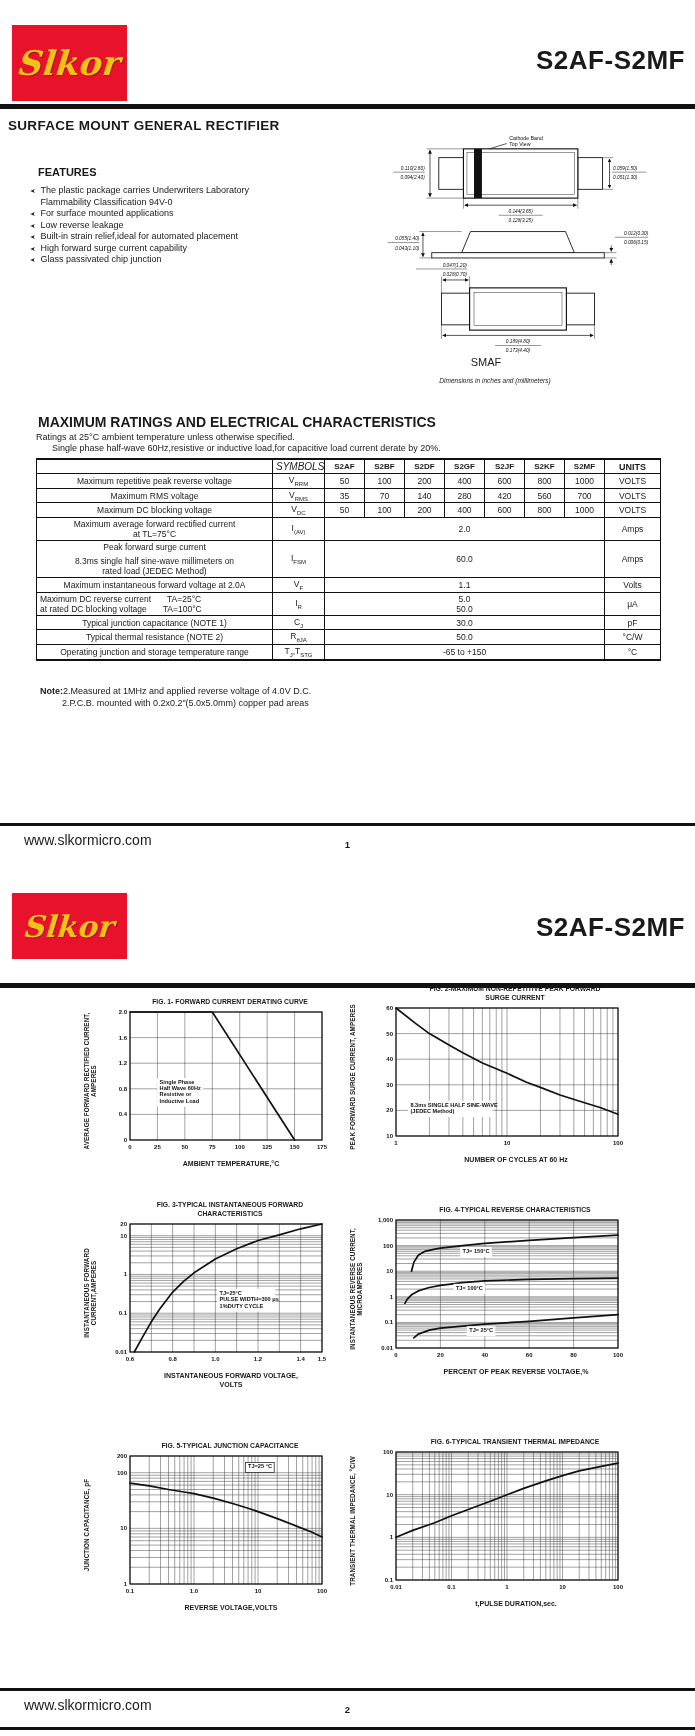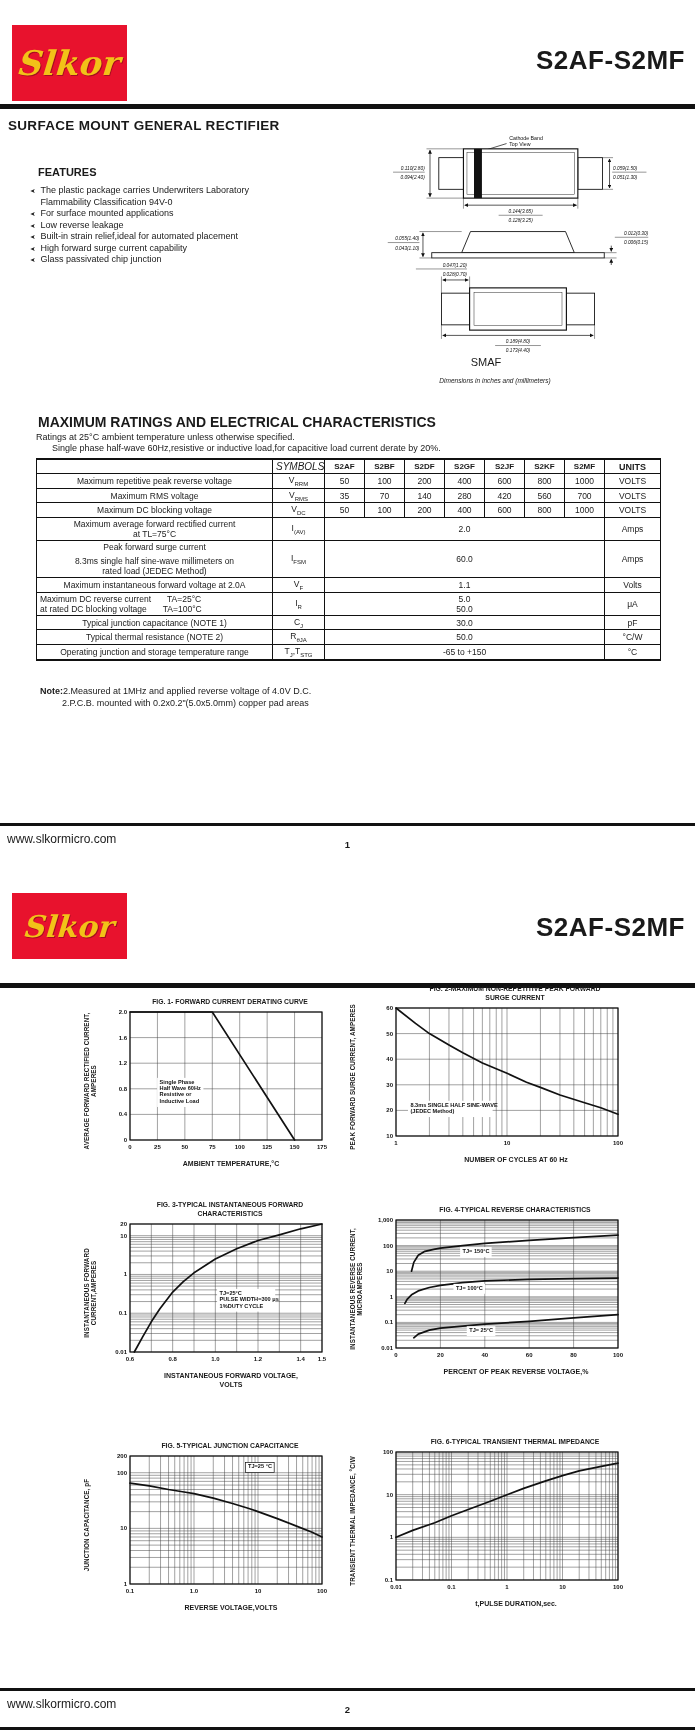--- a/index.html
+++ b/index.html
@@ -28,21 +28,21 @@
   th.sym-h{font-style:italic;font-weight:normal;font-size:10px;text-align:center}
   th.part-h{font-weight:bold;font-size:8px;text-align:center}
   th.unit-h{font-weight:bold;font-size:9px;text-align:center}
   td.param{text-align:center;font-size:8.5px}
   td.sym,td.val,td.unit{text-align:center}
   td.sym sub,{font-size:6px}
   sub{font-size:6px}
   .pr{display:flex}
   .tmp{margin-left:16px}
   .note-line{position:absolute;font-size:9px}
-  .foot-site{position:absolute;left:7px;font-size:12px}
+  .foot-site{position:absolute;left:24px;font-size:14px}
   .foot-num{position:absolute;left:0;width:695px;text-align:center;font-size:9.5px;font-weight:bold}
   
   .fig{position:absolute;height:200px}
   .fig-titles{height:18px;display:flex;flex-direction:column;justify-content:flex-end}
   .fig-title{text-align:center;font-weight:bold;font-size:6.8px;margin-left:34px;line-height:8.5px}
   .ylab{position:absolute;left:1px;font-weight:bold;font-size:6.3px;line-height:7px;text-align:center;
         transform:rotate(-90deg);transform-origin:0 0;width:150px;top:168px;letter-spacing:.1px}
   svg.plot{position:absolute;left:16px;top:18px}
   .xlab{position:absolute;left:40px;right:4px;top:172px;text-align:center;font-weight:bold;font-size:7px}
   .xlab2{position:absolute;left:40px;right:4px;top:181px;text-align:center;font-weight:bold;font-size:7px}

